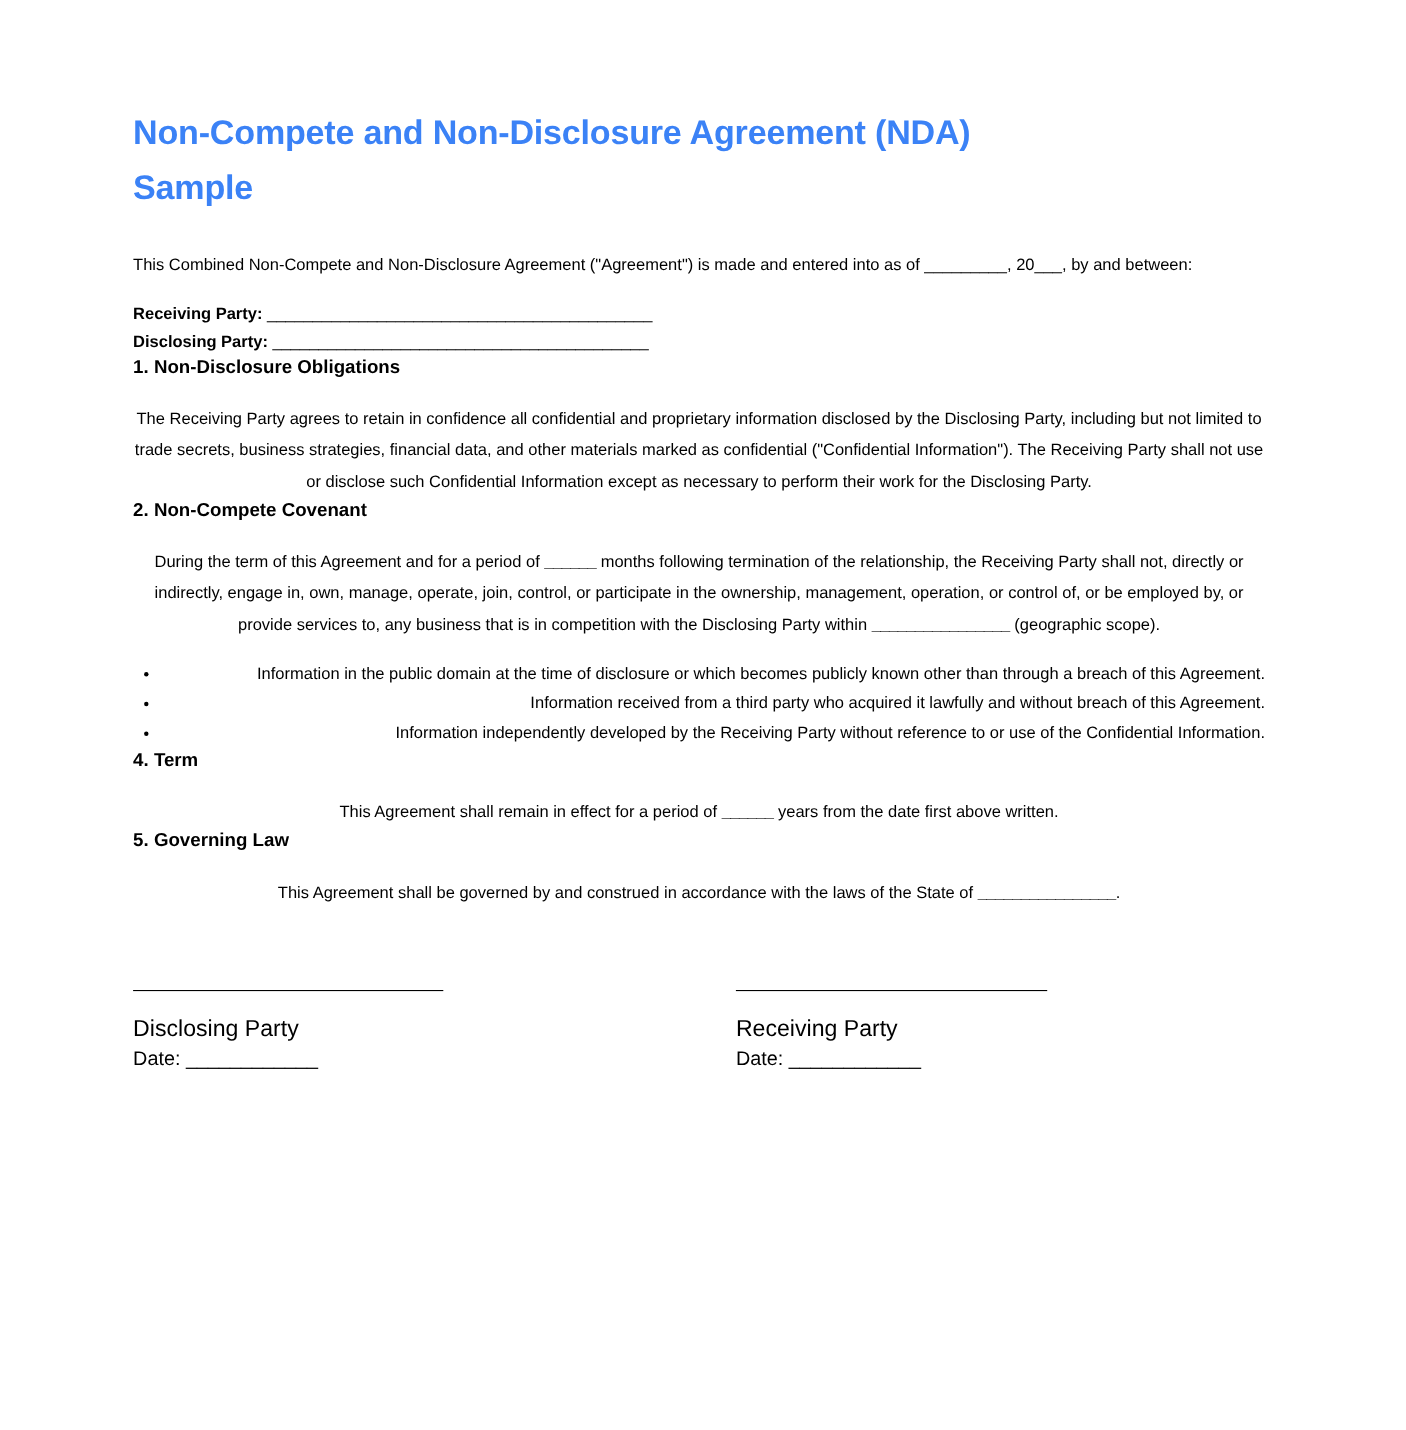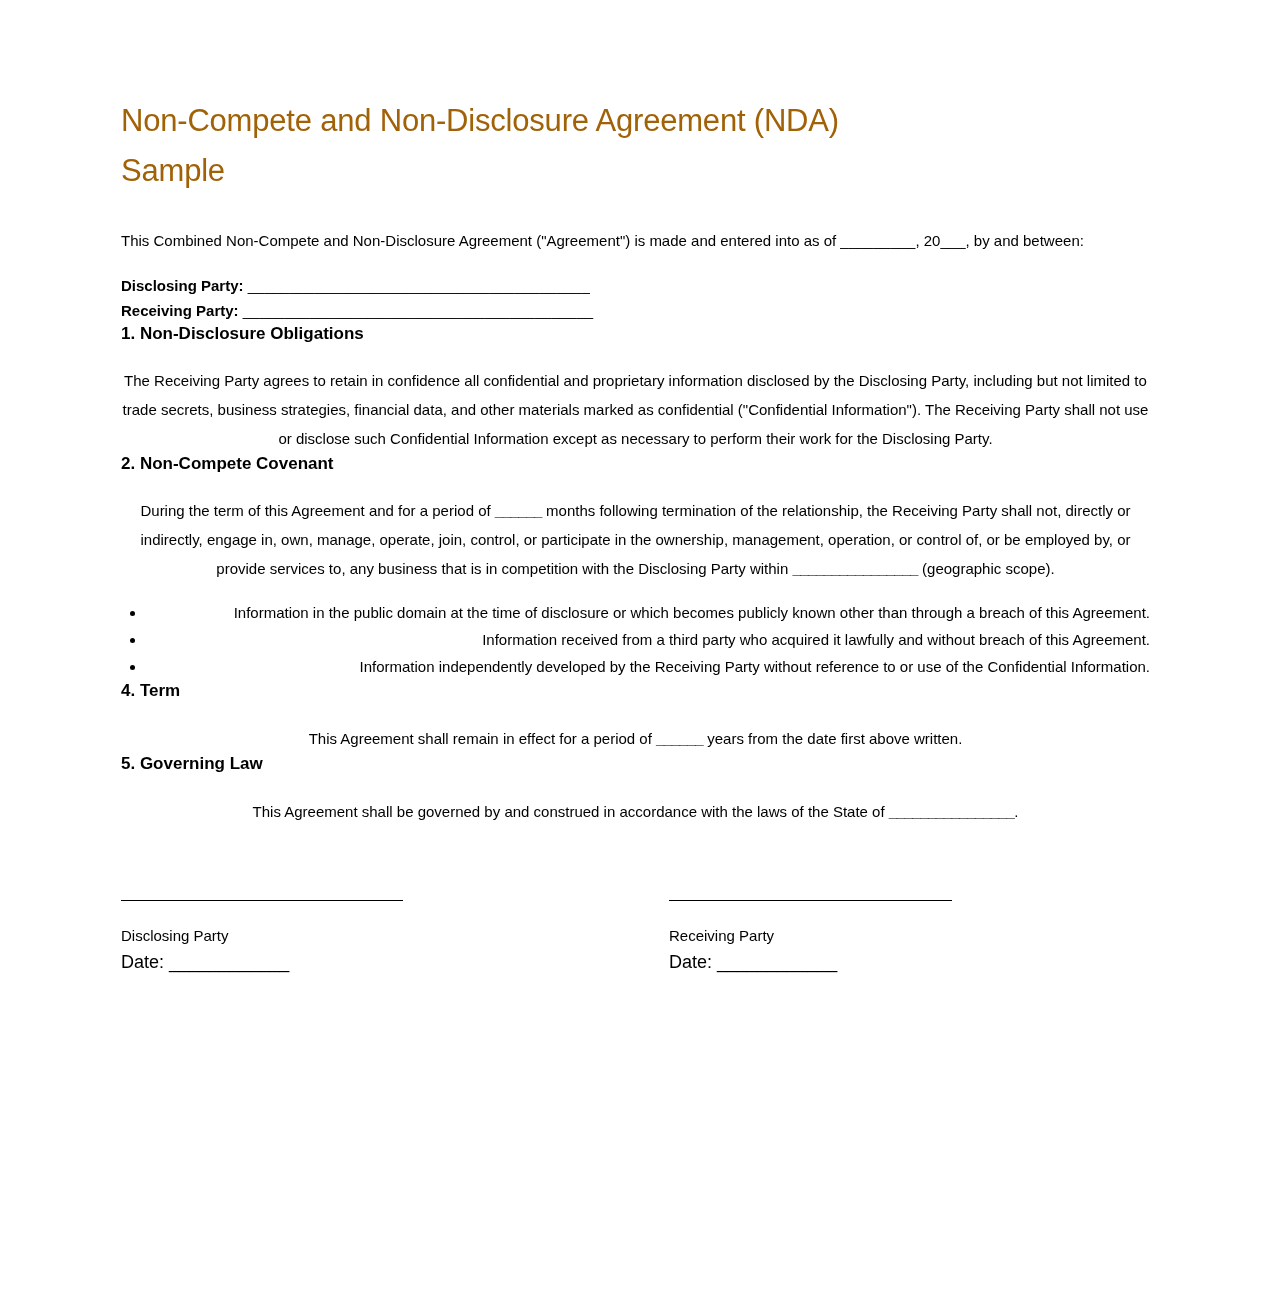--- a/index.html
+++ b/index.html
@@ -17,26 +17,26 @@
   }
   .page {
     box-sizing: border-box;
     width: 1278px;
     height: 1300px;
     padding: 96px 128px 0 121px;
     background: #ffffff;
   }
   .doc-title {
     font-size: 31px;
-    font-weight: normal;
+    font-weight: bold;
     line-height: 50px;
     letter-spacing: -0.2px;
     margin: 0;
     padding: 0;
-    color: #a16207;
+    color: #3b82f6;
   }
   .doc-title .line2 { display: block; }
 
   .intro {
     font-size: 15px;
     line-height: 26px;
     margin: 32px 0 0 0;
     max-width: 1032px;
   }
 
@@ -107,21 +107,21 @@
     margin-left: 265px;
   }
   .sig-line {
     border-top: 1px solid #000;
     height: 0;
     width: 282px;
     margin: 0 0 22px 0;
   }
   .sig-col.right .sig-line { width: 283px; }
   .sig-name {
-    font-size: 15px;
+    font-size: 21px;
     line-height: 26px;
   }
   .sig-date {
     font-size: 18px;
     line-height: 26px;
     white-space: nowrap;
   }
 </style>
 </head>
 <body>
@@ -130,26 +130,26 @@
 
   <h1 class="doc-title">
     <span>Non-Compete and Non-Disclosure Agreement (NDA)</span>
     <span class="line2">Sample</span>
   </h1>
 
   <p class="intro">This Combined Non-Compete and Non-Disclosure Agreement ("Agreement") is made and entered into as of _________, 20___, by and between:</p>
 
   <div class="party-block">
     <div class="party-row">
+      <span class="party-label">Receiving Party:</span>
+      <span class="blank">__________________________________________</span>
+    </div>
+    <div class="party-row">
       <span class="party-label">Disclosing Party:</span>
       <span class="blank">_________________________________________</span>
-    </div>
-    <div class="party-row">
-      <span class="party-label">Receiving Party:</span>
-      <span class="blank">__________________________________________</span>
     </div>
   </div>
 
   <h2 class="section-heading sec-1">1. Non-Disclosure Obligations</h2>
   <p class="body-text">The Receiving Party agrees to retain in confidence all confidential and proprietary information disclosed by the Disclosing Party, including but not limited to trade secrets, business strategies, financial data, and other materials marked as confidential ("Confidential Information"). The Receiving Party shall not use or disclose such Confidential Information except as necessary to perform their work for the Disclosing Party.</p>
 
   <h2 class="section-heading sec-2">2. Non-Compete Covenant</h2>
   <p class="body-text"><span>During the term of this Agreement and for a period of </span><span class="blank-bold">______</span><span> months following termination of the relationship, the Receiving Party shall not, directly or indirectly, engage in, own, manage, operate, join, control, or participate in the ownership, management, operation, or control of, or be employed by, or provide services to, any business that is in competition with the Disclosing Party within </span><span class="blank-bold">________________</span><span> (geographic scope).</span></p>
 
   <ul class="excl-list">

